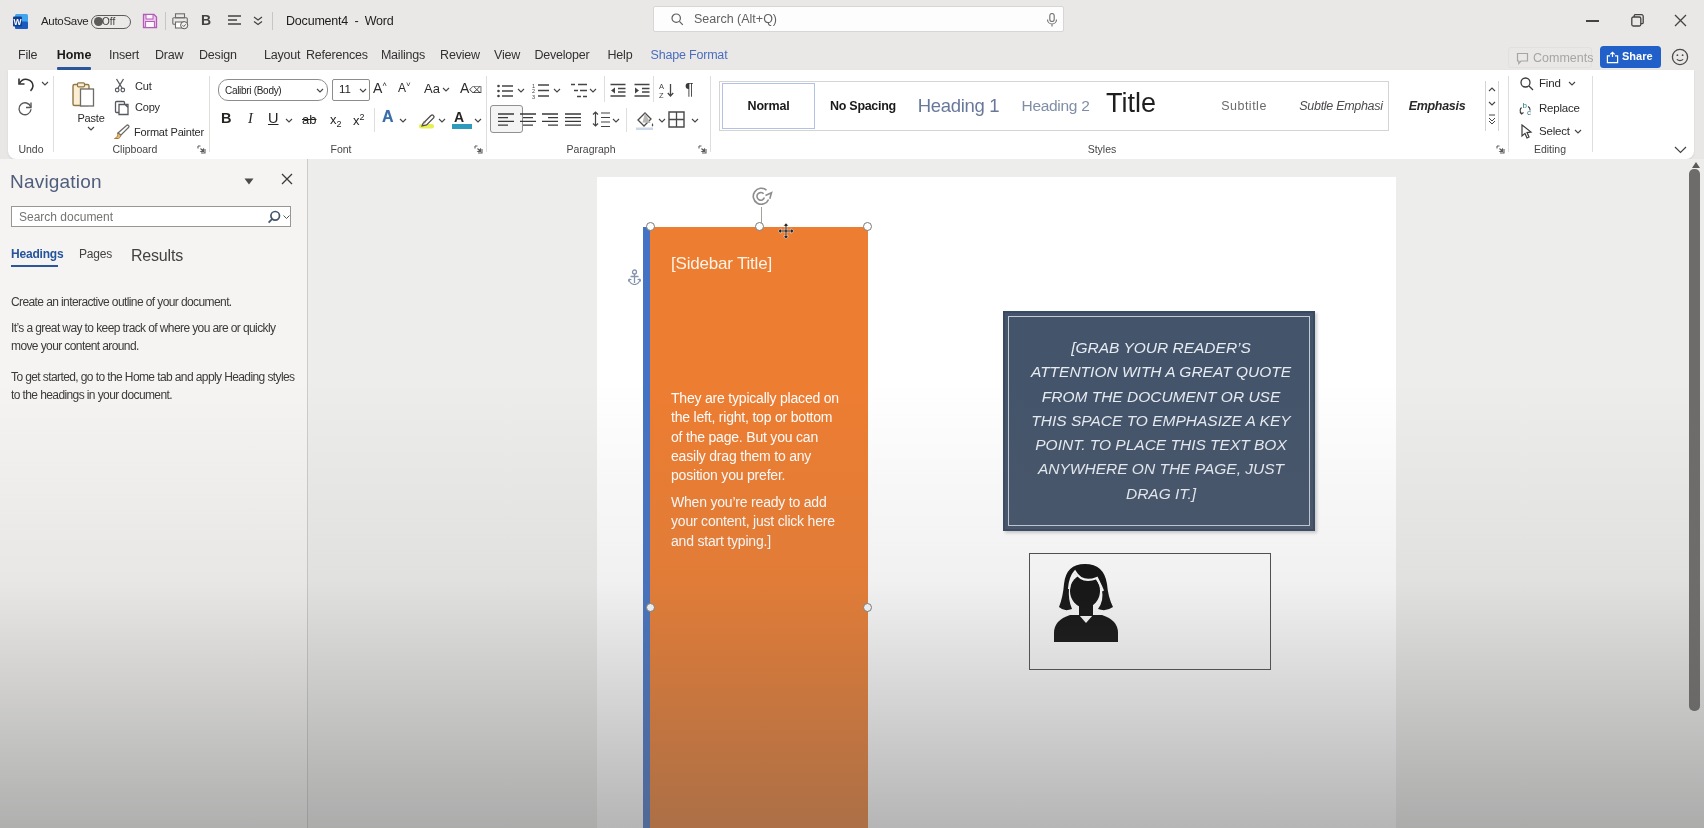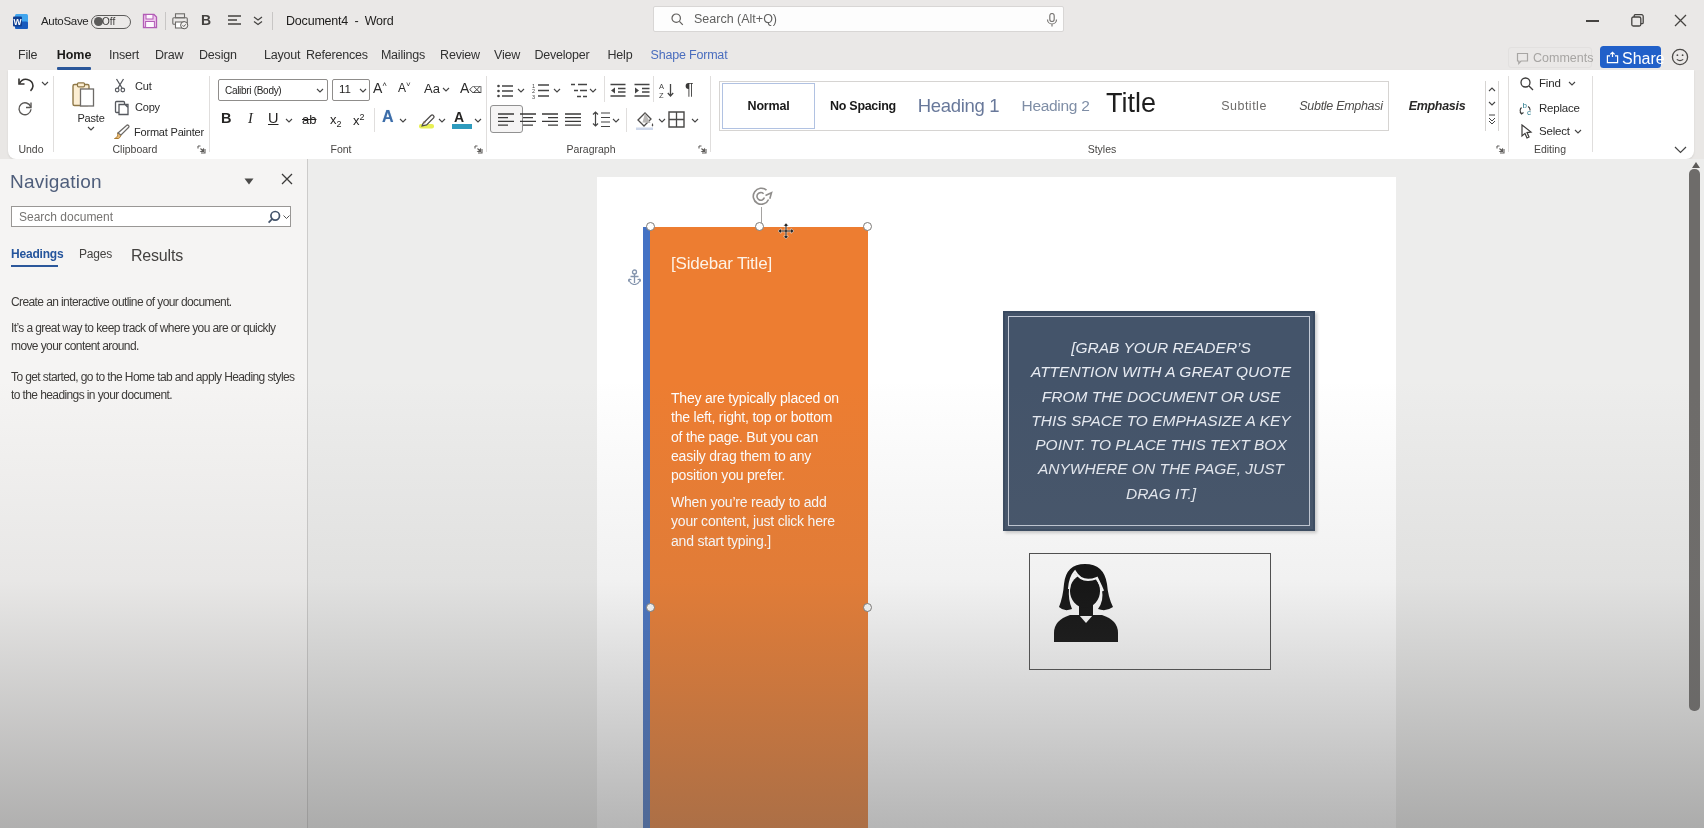--- a/index.html
+++ b/index.html
@@ -111,21 +111,21 @@
     <svg class="abs" style="left:7px;top:4px" width="13" height="13" viewBox="0 0 13 13">
       <path d="M1.5 1.5 h10 v7.5 h-6.5 l-2.2 2.4 v-2.4 h-1.3 z" fill="none" stroke="#a7a5a3" stroke-width="1.2"></path>
     </svg>
     <div class="abs" style="left:24px;top:3px;font-size:12.5px;color:#a7a5a3">Comments</div>
   </div>
   <div class="abs" style="left:1600px;top:46px;width:61px;height:22px;background:#2160c9;border-radius:3.5px">
     <svg class="abs" style="left:6px;top:4.5px" width="13" height="13" viewBox="0 0 13 13">
       <path d="M6.5 6 v-4.4 M4.4 3.4 l2.1-2.1 l2.1 2.1" fill="none" stroke="#ffffff" stroke-width="1.2"></path>
       <path d="M4 4.8 h-2.6 v6.8 h10.2 v-6.8 h-2.6" fill="none" stroke="#ffffff" stroke-width="1.2"></path>
     </svg>
-    <div class="abs" style="left:22px;top:3.5px;font-size:16px;font-weight:normal;color:#ffffff">Share</div>
+    <div class="abs" style="left:22px;top:3.5px;font-size:11px;font-weight:bold;color:#ffffff">Share</div>
   </div>
   <svg class="abs" style="left:1671px;top:48px" width="18" height="18" viewBox="0 0 18 18">
     <circle cx="9" cy="9" r="7.6" fill="none" stroke="#4b4947" stroke-width="1.3"></circle>
     <circle cx="6.4" cy="7.2" r="0.9" fill="#4b4947"></circle>
     <circle cx="11.6" cy="7.2" r="0.9" fill="#4b4947"></circle>
     <path d="M5.8 11.4 q3.2 2.6 6.4 0" fill="none" stroke="#4b4947" stroke-width="1.2"></path>
   </svg>
   <div class="abs" id="ribbon">
     <div class="gsep" style="left:45px"></div>
     <div class="gsep" style="left:201px"></div>
@@ -171,21 +171,21 @@
       <path d="M1.5 14.5 c3-1 3.5-3.5 3-5.5 l3-0.5 c1 2.5 0 5-2 6 z" fill="#e8b873" stroke="#a97b32" stroke-width="1"></path>
       <path d="M5 9 l8.5-7.5 a1.4 1.4 0 0 1 2 2 L8 11 z" fill="#fff" stroke="#6d6a67" stroke-width="1.2"></path>
     </svg>
     <div class="rtext" style="left:126px;top:56px">Format Painter</div>
     <div class="glabel" style="left:87px;width:80px">Clipboard</div>
     <svg class="ricon" style="left:189px;top:75px" width="9" height="9" viewBox="0 0 9 9">
       <path d="M1 1 h2.5 M1 1 v2.5 M8 4 v4 h-4" fill="none" stroke="#5f5d5b" stroke-width="1.1"></path>
       <path d="M3.5 3.5 l3 3 M6.5 4 v2.5 h-2.5 z" stroke="#5f5d5b" stroke-width="1.1" fill="#5f5d5b"></path>
     </svg>
 
-    <div class="abs" style="left:210px;top:9px;width:110px;height:22px;border:1px solid #8f8d8b;border-radius:2px;background:#fff">
+    <div class="abs" style="left:210px;top:9px;width:110px;height:22px;border:1px solid #8f8d8b;border-radius:10px;background:#fff">
       <div class="abs" style="left:6px;top:3px;font-size:10px;color:#1f1e1d;letter-spacing:-0.3px;top:5px">Calibri (Body)</div>
       <svg class="abs" style="left:97px;top:8px" width="8" height="6" viewBox="0 0 8 6">
         <path d="M1 1 l3 3 l3-3" fill="none" stroke="#444" stroke-width="1.1"></path>
       </svg>
     </div>
     <div class="abs" style="left:324px;top:9px;width:38px;height:22px;border:1px solid #8f8d8b;border-radius:2px;background:#fff">
       <div class="abs" style="left:6px;top:3px;font-size:11.5px;color:#1f1e1d">11</div>
       <svg class="abs" style="left:26px;top:8px" width="8" height="6" viewBox="0 0 8 6">
         <path d="M1 1 l3 3 l3-3" fill="none" stroke="#444" stroke-width="1.1"></path>
       </svg>

